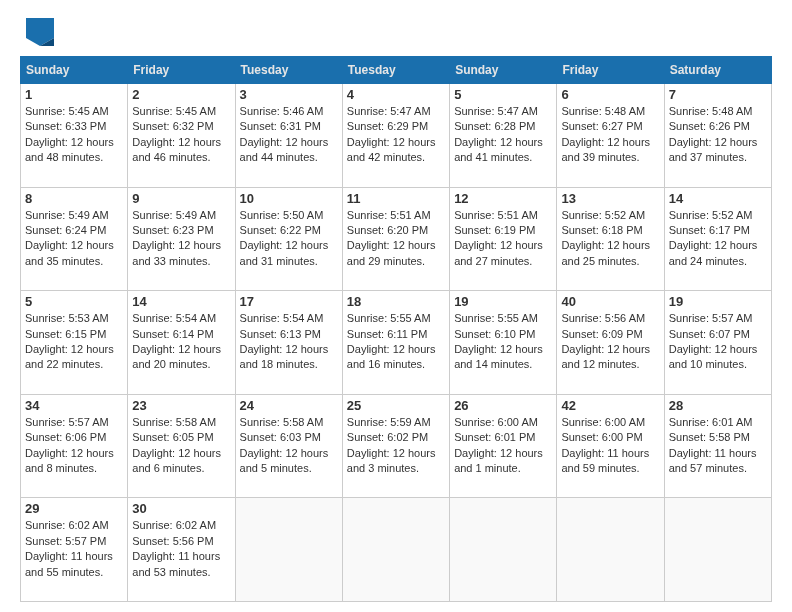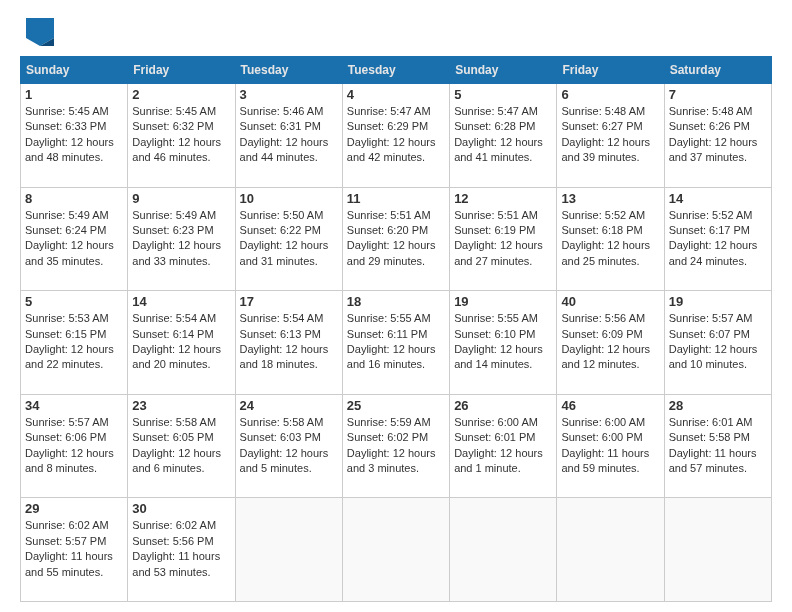--- a/index.html
+++ b/index.html
@@ -150,21 +150,21 @@
           <td><span class="day-num">19</span><span class="day-info">Sunrise: 5:55 AM<br>Sunset: 6:10 PM<br>Daylight: 12 hours and 14 minutes.</span></td>
           <td><span class="day-num">40</span><span class="day-info">Sunrise: 5:56 AM<br>Sunset: 6:09 PM<br>Daylight: 12 hours and 12 minutes.</span></td>
           <td><span class="day-num">19</span><span class="day-info">Sunrise: 5:57 AM<br>Sunset: 6:07 PM<br>Daylight: 12 hours and 10 minutes.</span></td>
         </tr>
         <tr>
           <td><span class="day-num">34</span><span class="day-info">Sunrise: 5:57 AM<br>Sunset: 6:06 PM<br>Daylight: 12 hours and 8 minutes.</span></td>
           <td><span class="day-num">23</span><span class="day-info">Sunrise: 5:58 AM<br>Sunset: 6:05 PM<br>Daylight: 12 hours and 6 minutes.</span></td>
           <td><span class="day-num">24</span><span class="day-info">Sunrise: 5:58 AM<br>Sunset: 6:03 PM<br>Daylight: 12 hours and 5 minutes.</span></td>
           <td><span class="day-num">25</span><span class="day-info">Sunrise: 5:59 AM<br>Sunset: 6:02 PM<br>Daylight: 12 hours and 3 minutes.</span></td>
           <td><span class="day-num">26</span><span class="day-info">Sunrise: 6:00 AM<br>Sunset: 6:01 PM<br>Daylight: 12 hours and 1 minute.</span></td>
-          <td><span class="day-num">46</span><span class="day-info">Sunrise: 6:00 AM<br>Sunset: 6:00 PM<br>Daylight: 11 hours and 59 minutes.</span></td>
+          <td><span class="day-num">42</span><span class="day-info">Sunrise: 6:00 AM<br>Sunset: 6:00 PM<br>Daylight: 11 hours and 59 minutes.</span></td>
           <td><span class="day-num">28</span><span class="day-info">Sunrise: 6:01 AM<br>Sunset: 5:58 PM<br>Daylight: 11 hours and 57 minutes.</span></td>
         </tr>
         <tr>
           <td><span class="day-num">29</span><span class="day-info">Sunrise: 6:02 AM<br>Sunset: 5:57 PM<br>Daylight: 11 hours and 55 minutes.</span></td>
           <td><span class="day-num">30</span><span class="day-info">Sunrise: 6:02 AM<br>Sunset: 5:56 PM<br>Daylight: 11 hours and 53 minutes.</span></td>
           <td class="empty"></td>
           <td class="empty"></td>
           <td class="empty"></td>
           <td class="empty"></td>
           <td class="empty"></td>

